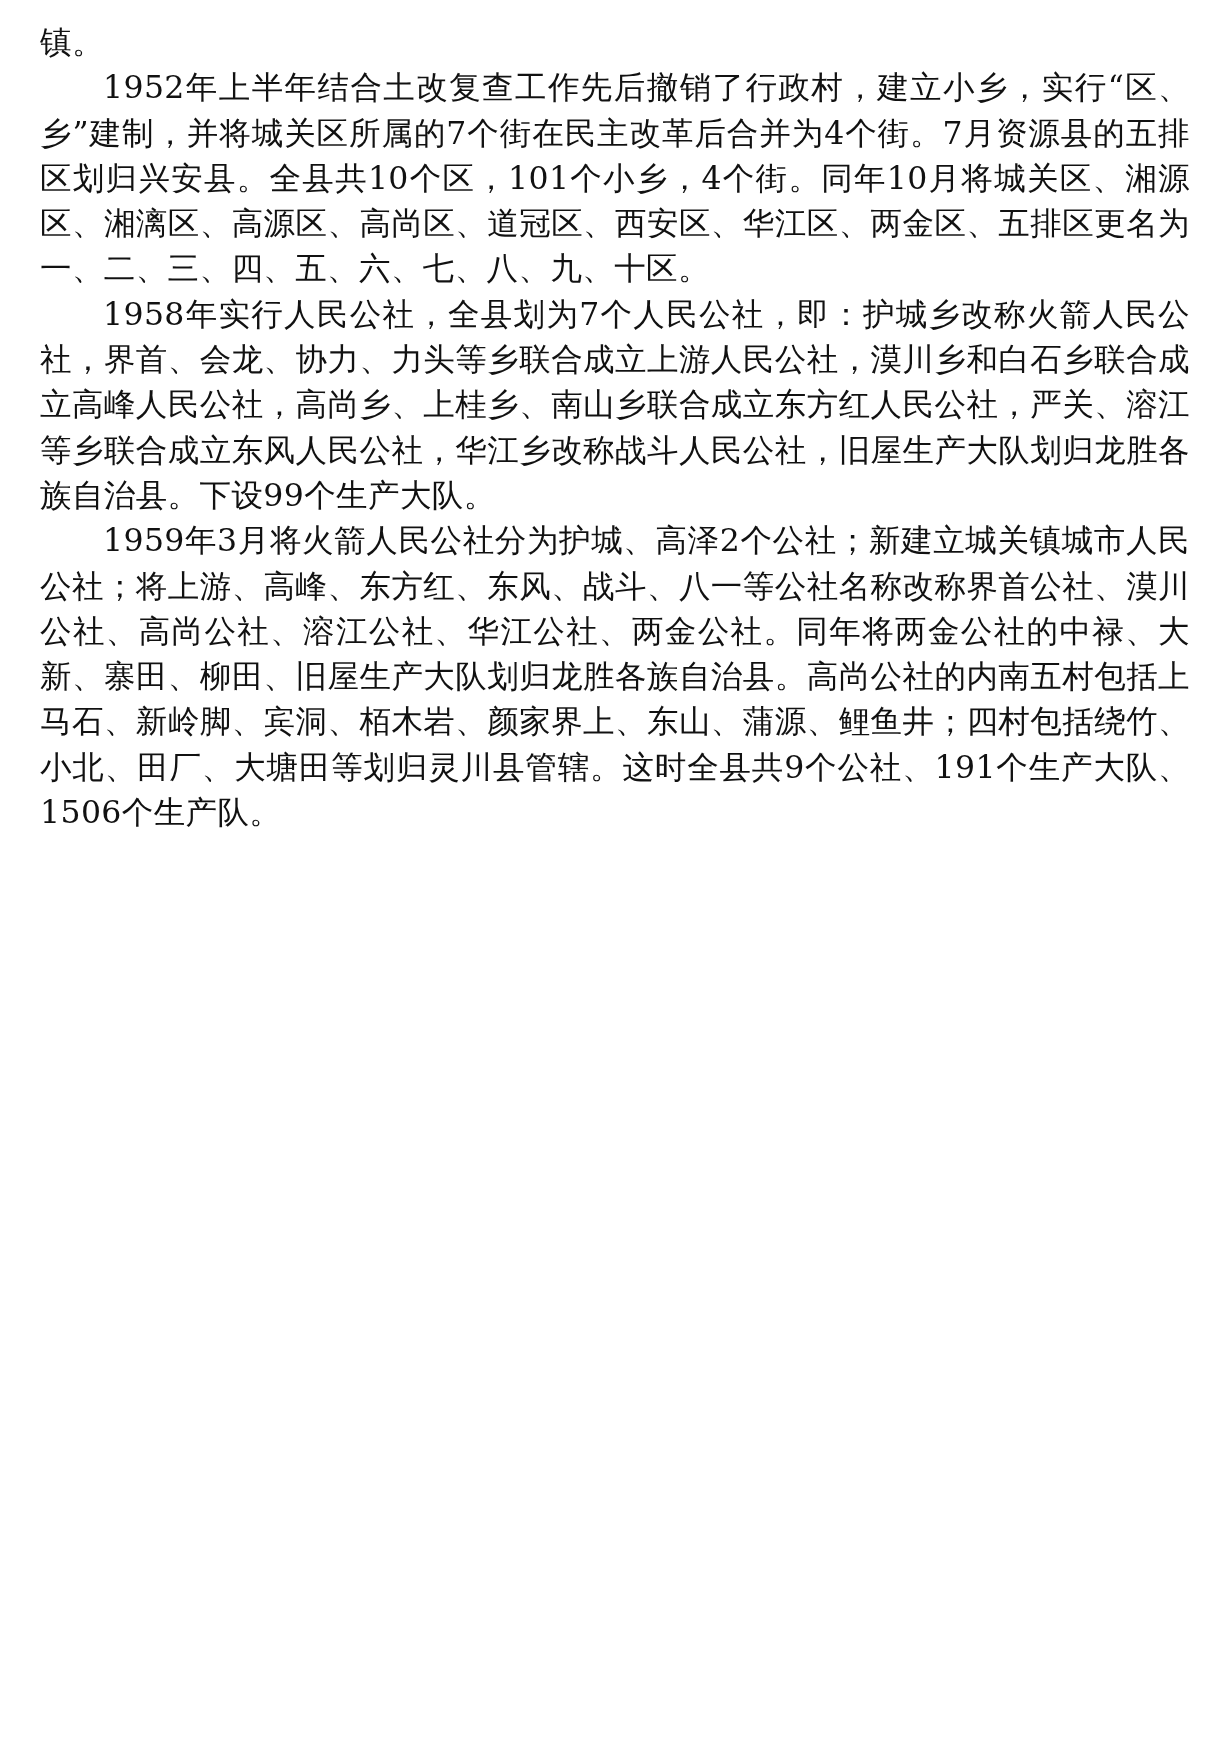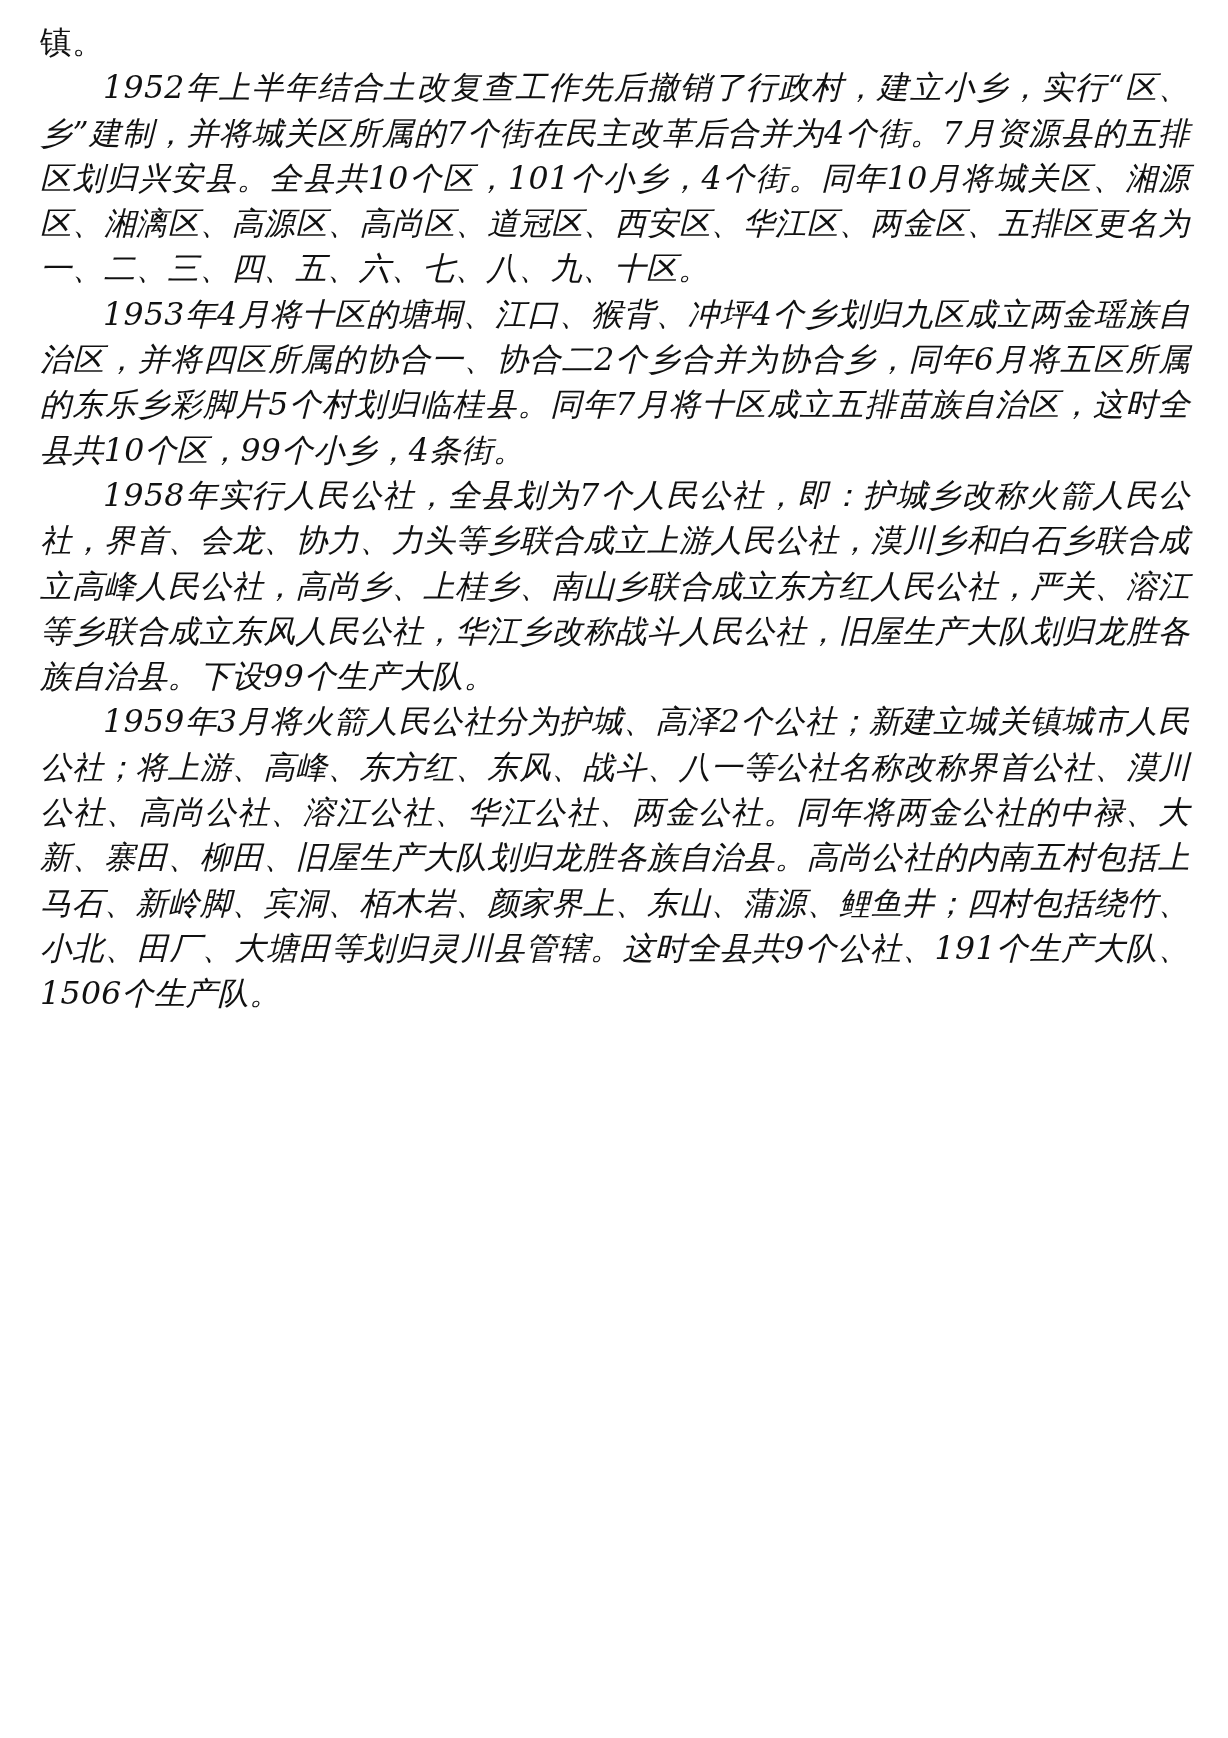--- a/index.html
+++ b/index.html
@@ -19,24 +19,23 @@
   }
   .para {
     margin: 0;
     font-size: 31.5px;
     line-height: 45.3px;
     text-align: justify;
     text-justify: inter-character;
     letter-spacing: 0.4px;
     word-break: break-all;
   }
-  .para.indent { text-indent: 2em; font-style: italic; }
+  .para.indent { text-indent: 2em; }
 </style>
 </head>
 <body>
 
 <div class="page">
   <p class="para">镇。</p>
   <p class="para indent">1952年上半年结合土改复查工作先后撤销了行政村，建立小乡，实行“区、乡”建制，并将城关区所属的7个街在民主改革后合并为4个街。7月资源县的五排区划归兴安县。全县共10个区，101个小乡，4个街。同年10月将城关区、湘源区、湘漓区、高源区、高尚区、道冠区、西安区、华江区、两金区、五排区更名为一、二、三、四、五、六、七、八、九、十区。</p>
-  <p class="para indent">1953年4月将十区的塘垌、江口、猴背、冲坪4个乡划归九区成立两金瑶族自治区，并将四区所属的协合一、协合二2个乡合并为协合乡，同年6月将五区所属的东乐乡彩脚片5个村划归临桂县。同年7月将十区成立五排苗族自治区，这时全县共10个区，99个小乡，4条街。</p>
   <p class="para indent">1958年实行人民公社，全县划为7个人民公社，即：护城乡改称火箭人民公社，界首、会龙、协力、力头等乡联合成立上游人民公社，漠川乡和白石乡联合成立高峰人民公社，高尚乡、上桂乡、南山乡联合成立东方红人民公社，严关、溶江等乡联合成立东风人民公社，华江乡改称战斗人民公社，旧屋生产大队划归龙胜各族自治县。下设99个生产大队。</p>
   <p class="para indent">1959年3月将火箭人民公社分为护城、高泽2个公社；新建立城关镇城市人民公社；将上游、高峰、东方红、东风、战斗、八一等公社名称改称界首公社、漠川公社、高尚公社、溶江公社、华江公社、两金公社。同年将两金公社的中禄、大新、寨田、柳田、旧屋生产大队划归龙胜各族自治县。高尚公社的内南五村包括上马石、新岭脚、宾洞、栢木岩、颜家界上、东山、蒲源、鲤鱼井；四村包括绕竹、小北、田厂、大塘田等划归灵川县管辖。这时全县共9个公社、191个生产大队、1506个生产队。</p>
 </div>
 
 </body></html>

